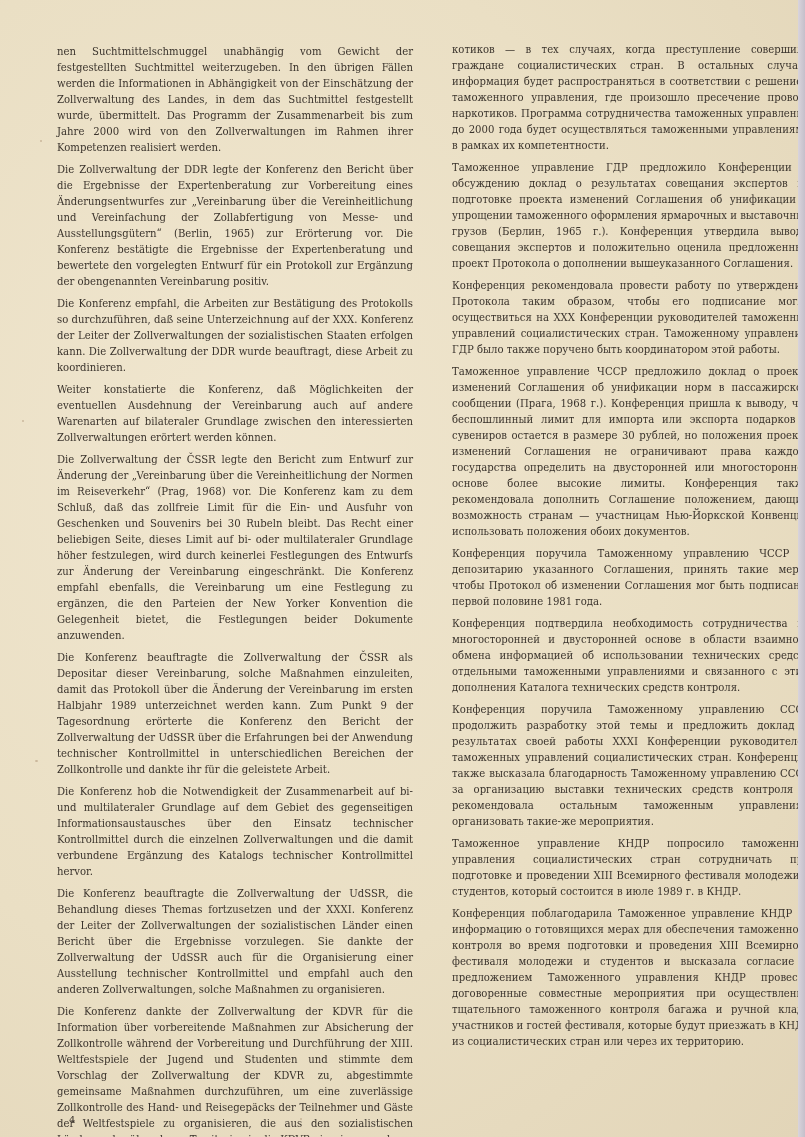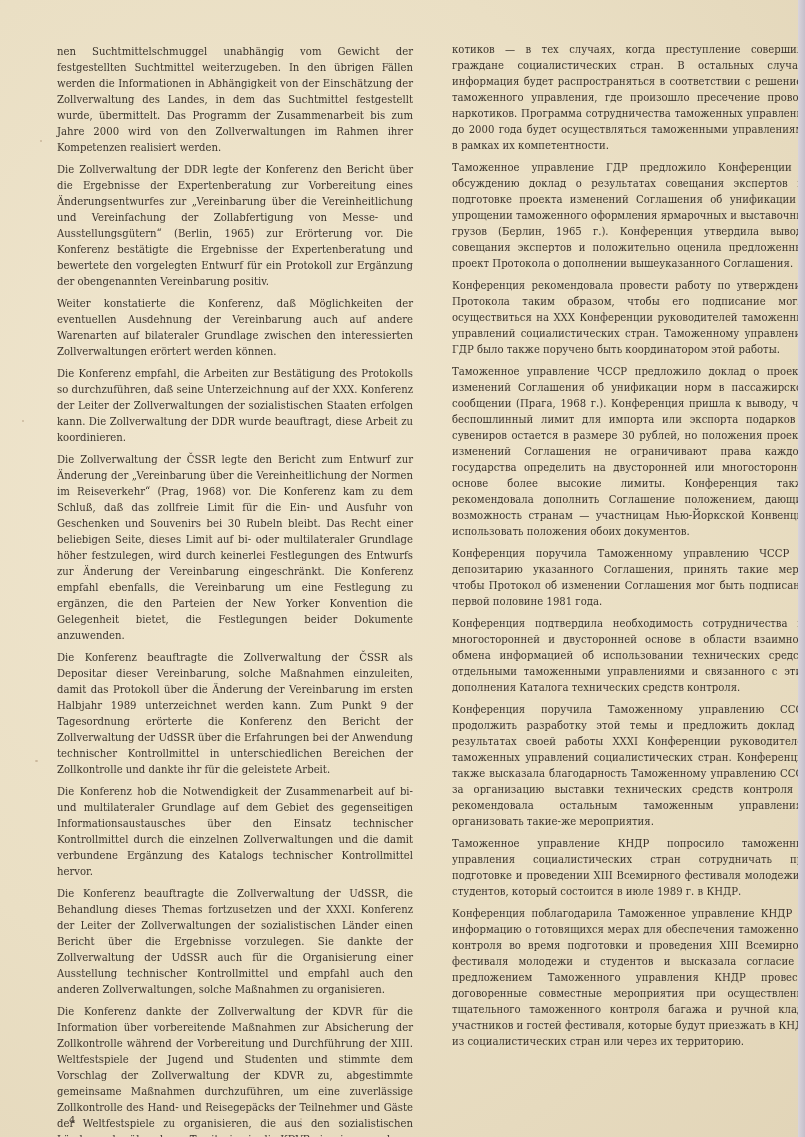--- a/index.html
+++ b/index.html
@@ -32,22 +32,22 @@
   }
   .speck { position:absolute; border-radius:50%; background:#8a6b4a; opacity:.35; }
 </style>
 </head>
 <body>
 
 <div class="page">
   <div class="col col-left">
     <p>nen Suchtmittelschmuggel unabhängig vom Gewicht der festgestellten Suchtmittel weiterzugeben. In den übrigen Fällen werden die Informationen in Abhängigkeit von der Einschätzung der Zollverwaltung des Landes, in dem das Suchtmittel festgestellt wurde, übermittelt. Das Programm der Zusammenarbeit bis zum Jahre 2000 wird von den Zollverwaltungen im Rahmen ihrer Kompetenzen realisiert werden.</p>
     <p>Die Zollverwaltung der DDR legte der Konferenz den Bericht über die Ergebnisse der Expertenberatung zur Vorbereitung eines Änderungsentwurfes zur „Vereinbarung über die Vereinheitlichung und Vereinfachung der Zollabfertigung von Messe- und Ausstellungsgütern“ (Berlin, 1965) zur Erörterung vor. Die Konferenz bestätigte die Ergebnisse der Expertenberatung und bewertete den vorgelegten Entwurf für ein Protokoll zur Ergänzung der obengenannten Vereinbarung positiv.</p>
+    <p>Die Konferenz empfahl, die Arbeiten zur Bestätigung des Protokolls so durchzuführen, daß seine Unterzeichnung auf der XXX. Konferenz der Leiter der Zollverwaltungen der sozialistischen Staaten erfolgen kann. Die Zollverwaltung der DDR wurde beauftragt, diese Arbeit zu koordinieren.</p>
     <p>Weiter konstatierte die Konferenz, daß Möglichkeiten der eventuellen Ausdehnung der Vereinbarung auch auf andere Warenarten auf bilateraler Grundlage zwischen den interessierten Zollverwaltungen erörtert werden können.</p>
-    <p>Die Konferenz empfahl, die Arbeiten zur Bestätigung des Protokolls so durchzuführen, daß seine Unterzeichnung auf der XXX. Konferenz der Leiter der Zollverwaltungen der sozialistischen Staaten erfolgen kann. Die Zollverwaltung der DDR wurde beauftragt, diese Arbeit zu koordinieren.</p>
     <p>Die Zollverwaltung der ČSSR legte den Bericht zum Entwurf zur Änderung der „Vereinbarung über die Vereinheitlichung der Normen im Reiseverkehr“ (Prag, 1968) vor. Die Konferenz kam zu dem Schluß, daß das zollfreie Limit für die Ein- und Ausfuhr von Geschenken und Souvenirs bei 30 Rubeln bleibt. Das Recht einer beliebigen Seite, dieses Limit auf bi- oder multilateraler Grundlage höher festzulegen, wird durch keinerlei Festlegungen des Entwurfs zur Änderung der Vereinbarung eingeschränkt. Die Konferenz empfahl ebenfalls, die Vereinbarung um eine Festlegung zu ergänzen, die den Parteien der New Yorker Konvention die Gelegenheit bietet, die Festlegungen beider Dokumente anzuwenden.</p>
     <p>Die Konferenz beauftragte die Zollverwaltung der ČSSR als Depositar dieser Vereinbarung, solche Maßnahmen einzuleiten, damit das Protokoll über die Änderung der Vereinbarung im ersten Halbjahr 1989 unterzeichnet werden kann. Zum Punkt 9 der Tagesordnung erörterte die Konferenz den Bericht der Zollverwaltung der UdSSR über die Erfahrungen bei der Anwendung technischer Kontrollmittel in unterschiedlichen Bereichen der Zollkontrolle und dankte ihr für die geleistete Arbeit.</p>
     <p>Die Konferenz hob die Notwendigkeit der Zusammenarbeit auf bi- und multilateraler Grundlage auf dem Gebiet des gegenseitigen Informationsaustausches über den Einsatz technischer Kontrollmittel durch die einzelnen Zollverwaltungen und die damit verbundene Ergänzung des Katalogs technischer Kontrollmittel hervor.</p>
     <p>Die Konferenz beauftragte die Zollverwaltung der UdSSR, die Behandlung dieses Themas fortzusetzen und der XXXI. Konferenz der Leiter der Zollverwaltungen der sozialistischen Länder einen Bericht über die Ergebnisse vorzulegen. Sie dankte der Zollverwaltung der UdSSR auch für die Organisierung einer Ausstellung technischer Kontrollmittel und empfahl auch den anderen Zollverwaltungen, solche Maßnahmen zu organisieren.</p>
     <p>Die Konferenz dankte der Zollverwaltung der KDVR für die Information über vorbereitende Maßnahmen zur Absicherung der Zollkontrolle während der Vorbereitung und Durchführung der XIII. Weltfestspiele der Jugend und Studenten und stimmte dem Vorschlag der Zollverwaltung der KDVR zu, abgestimmte gemeinsame Maßnahmen durchzuführen, um eine zuverlässige Zollkontrolle des Hand- und Reisegepäcks der Teilnehmer und Gäste der Weltfestspiele zu organisieren, die aus den sozialistischen Ländern oder über deren Territorien in die KDVR einreisen werden.</p>
   </div>
 
   <div class="col col-right">
     <p>котиков — в тех случаях, когда преступление совершили граждане социалистических стран. В остальных случаях информация будет распространяться в соответствии с решением таможенного управления, где произошло пресечение провоза наркотиков. Программа сотрудничества таможенных управлений до 2000 года будет осуществляться таможенными управлениями в рамках их компетентности.</p>
     <p>Таможенное управление ГДР предложило Конференции к обсуждению доклад о результатах совещания экспертов по подготовке проекта изменений Соглашения об унификации и упрощении таможенного оформления ярмарочных и выставочных грузов (Берлин, 1965 г.). Конференция утвердила выводы совещания экспертов и положительно оценила предложенный проект Протокола о дополнении вышеуказанного Соглашения.</p>

